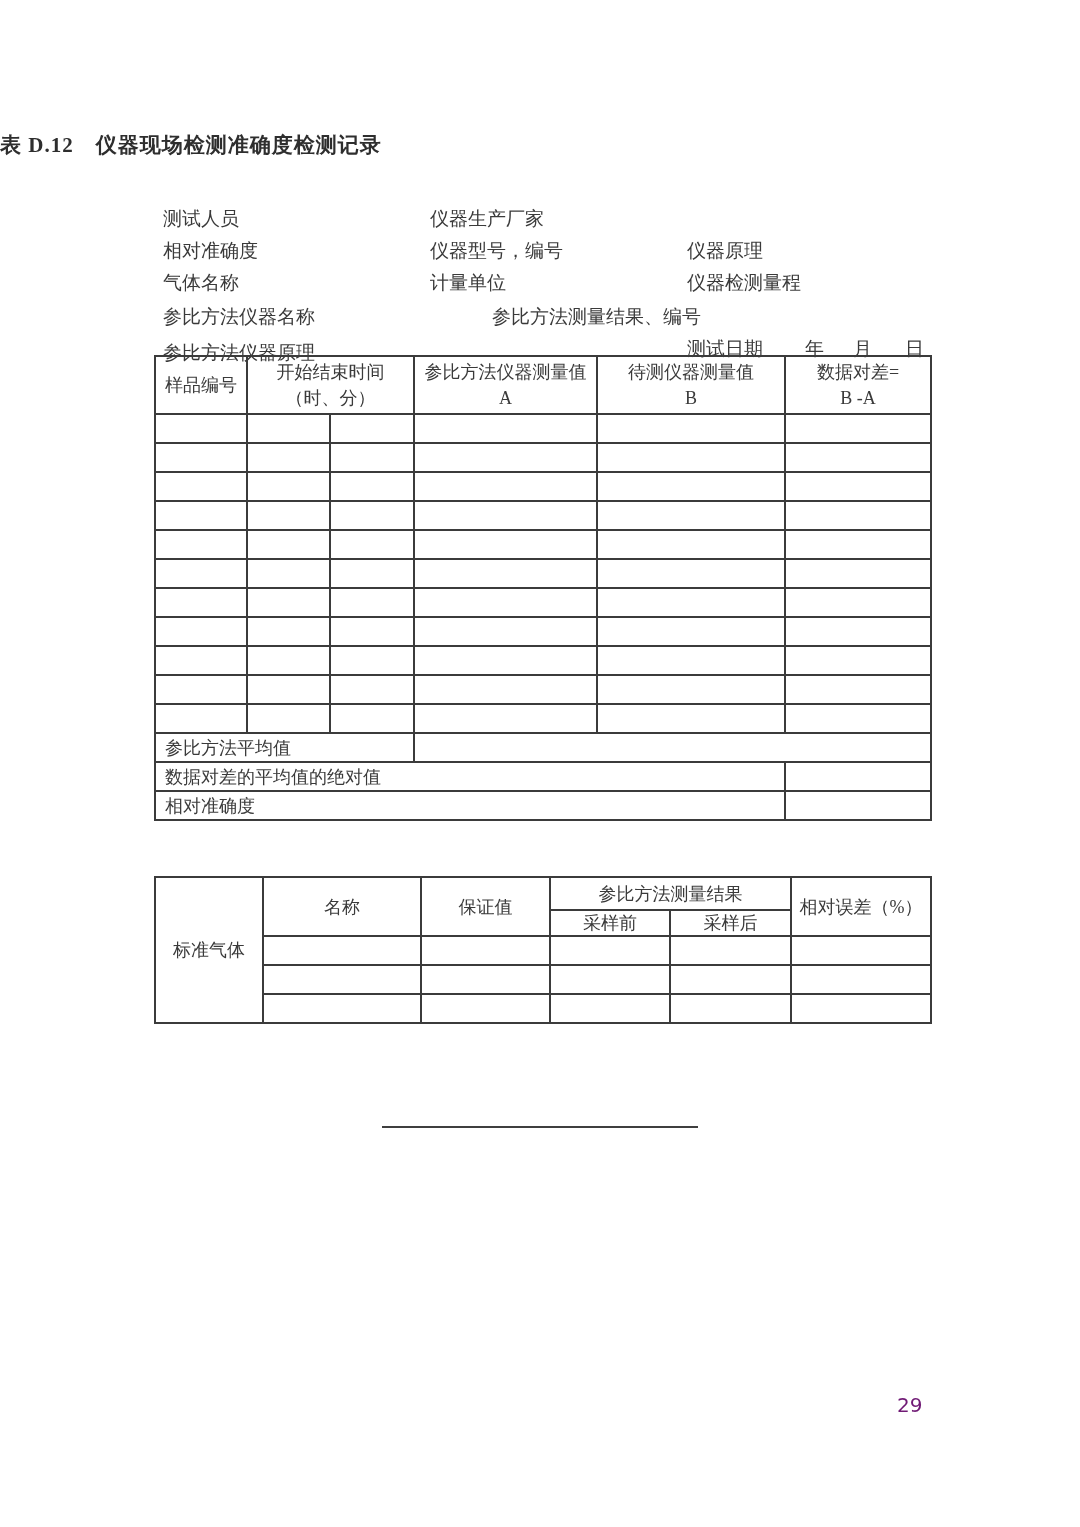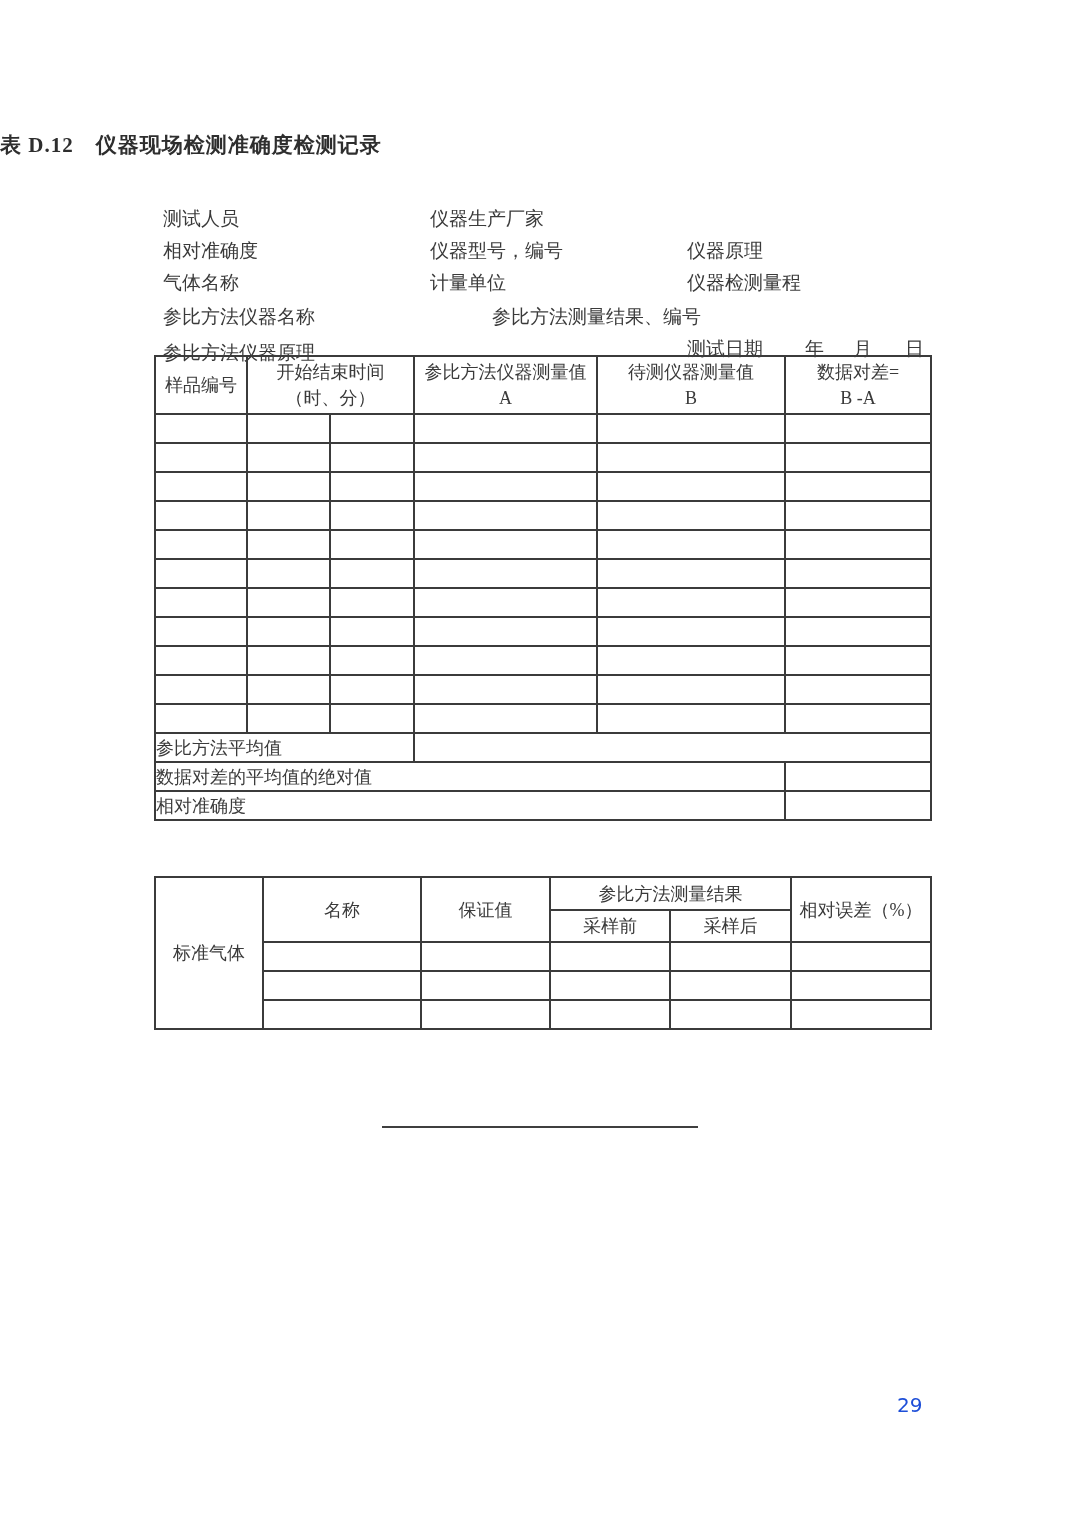--- a/index.html
+++ b/index.html
@@ -42,36 +42,36 @@
     text-align: center;
     vertical-align: middle;
     overflow: hidden;
     color: #3a3a3a;
   }
   .main { top: 355px; width: 776px; }
   .gas  { top: 876px; width: 776px; }
   .main tr.hdr td { height: 58px; line-height: 26px; padding: 2px 0; }
   .main tr.er td { height: 29px; }
   .main tr.sum td { height: 29px; }
-  td.lbl { text-align: left; }
+  td.lbl { text-align: left; padding-left: 9px; }
   .gas tr.gh1 td { height: 33px; }
-  .gas tr.gh2 td { height: 32px; }
+  .gas tr.gh2 td { height: 26px; }
   .gas tr.ger td { height: 29px; }
   .sign-line {
     position: absolute;
     top: 1126px; left: 382px;
     width: 316px; height: 2px;
     background: #3f3f3f;
   }
   .page-number {
     position: absolute;
     top: 1393px; left: 897px;
     font-family: "DejaVu Sans", "Liberation Sans", sans-serif;
     font-size: 20px;
-    color: #1d4ed8;
+    color: #701a75;
   }
 </style>
 </head>
 <body>
 
 <div class="page">
 
   <div class="title">表 D.12　仪器现场检测准确度检测记录</div>
 
   <span class="mf" style="left:163px;top:166px">测试人员</span>

